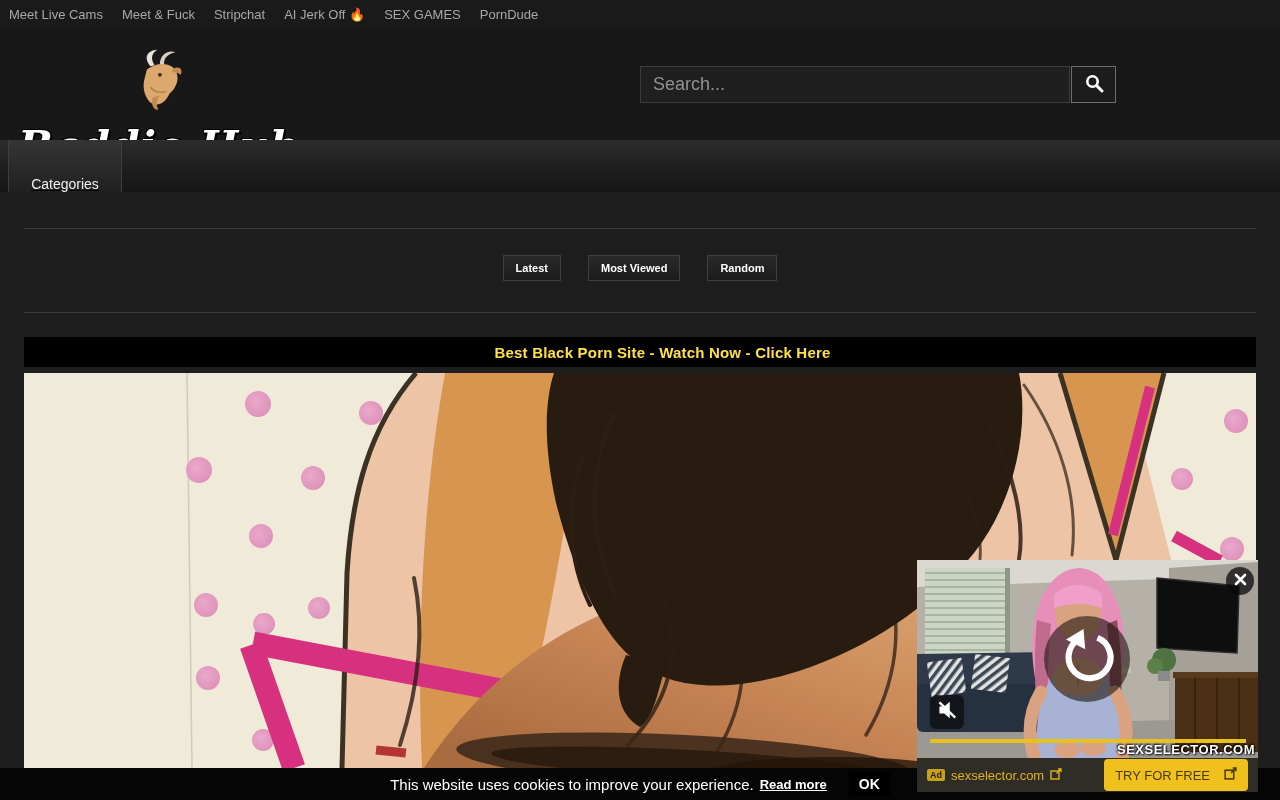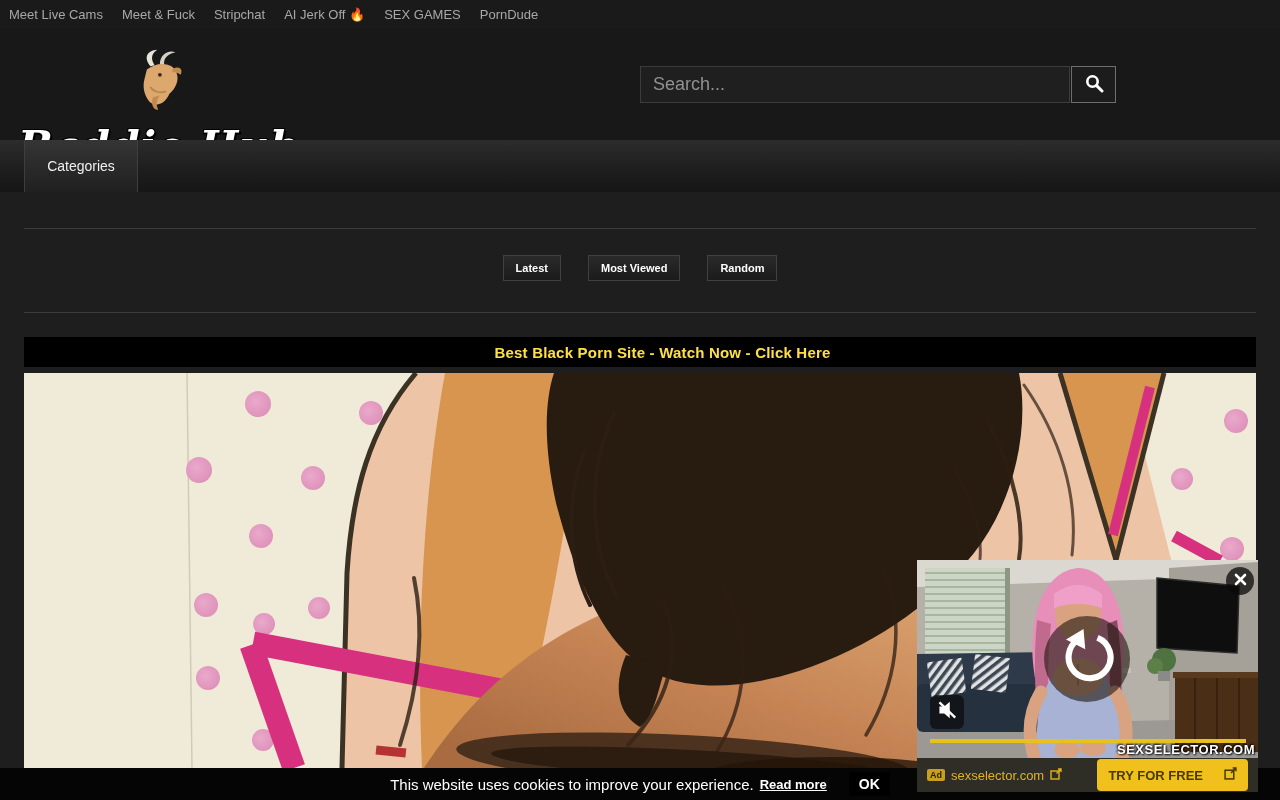--- a/index.html
+++ b/index.html
@@ -19,23 +19,23 @@
   .search-wrap{position:absolute;left:640px;top:38px;display:flex;}
   .search-input{width:430px;height:37px;box-sizing:border-box;background:#1f1f1f;border:1px solid #3c3c3c;
                 color:#14b8a6;font-size:18px;padding:0 12px;outline:none;}
   .search-input::placeholder{color:#919191;}
   .search-btn{width:45px;height:37px;margin-left:1px;box-sizing:border-box;background:#1c1c1c;
               border:1px solid #6e6e6e;display:flex;align-items:center;justify-content:center;cursor:pointer;}
 
   
   .navbar{position:absolute;left:0;top:140px;width:1280px;height:52px;
           background:linear-gradient(180deg,#2c2c2c 0%,#1d1d1d 60%,#161616 100%);}
-  .cat-tab{position:absolute;left:24px;top:0;width:112px;height:52px;display:flex;align-items:center;justify-content:center;
+  .cat-tab{position:absolute;left:8px;top:0;width:112px;height:52px;display:flex;align-items:flex-end;justify-content:center;
            background:linear-gradient(180deg,#353535 0%,#202020 100%);
-           border-left:1px solid #3e3e3e;border-right:1px solid #3e3e3e;cursor:pointer;}
+           border-left:1px solid #3e3e3e;border-right:1px solid #3e3e3e;cursor:pointer;text-decoration:underline;}
   .cat-tab span{color:#f0f0f0;font-size:14px;}
 
   .divider{position:absolute;left:24px;width:1232px;height:1px;background:#3b3b3b;}
   .d1{top:228px;} .d2{top:312px;}
 
   
   .filter-row{position:absolute;left:0;top:255px;width:1280px;display:flex;justify-content:center;gap:27px;}
   .fbtn{background:linear-gradient(180deg,#2a2a2a,#1b1b1b);border:1px solid #404040;color:#fff;
         font-weight:bold;font-size:11px;padding:6px 12px;cursor:pointer;font-family:"Liberation Sans",sans-serif;}
 
@@ -68,22 +68,22 @@
   .ad-progress{position:absolute;left:13px;right:12px;bottom:15px;height:4px;background:#e8c21c;}
   .ad-watermark{position:absolute;right:3px;bottom:1px;color:#fff;font-weight:bold;font-size:13px;letter-spacing:.5px;
                 text-shadow:1px 1px 2px #000,-1px -1px 2px #000;}
 
   
   .ad-bar{position:absolute;left:917px;top:758px;width:341px;height:34px;background:#2e2d26;z-index:3;
           display:flex;align-items:center;justify-content:space-between;padding:0 10px;box-sizing:border-box;}
   .ad-left{display:flex;align-items:center;gap:6px;cursor:pointer;}
   .ad-badge{background:#c7a01d;color:#2a2200;font-size:9px;font-weight:bold;padding:1px 3px;border-radius:2px;}
   .ad-link{color:#e3b11e;font-size:13px;}
-  .cta-btn{background:#f0c11d;color:#493a00;font-weight:bold;font-size:13px;border:none;border-radius:4px;
-           padding:8px 11px;display:flex;align-items:center;gap:21px;cursor:pointer;font-family:"Liberation Sans",sans-serif;}
+  .cta-btn{background:#f0c11d;color:#493a00;font-weight:normal;font-size:13px;border:none;border-radius:4px;
+           padding:8px 11px;display:flex;align-items:center;gap:14px;cursor:pointer;font-family:"Liberation Sans",sans-serif;}
 </style>
 </head>
 <body>
 
 <div class="page">
 
   <div class="topbar">
     <a>Meet Live Cams</a>
     <a>Meet &amp; Fuck</a>
     <a>Stripchat</a>

